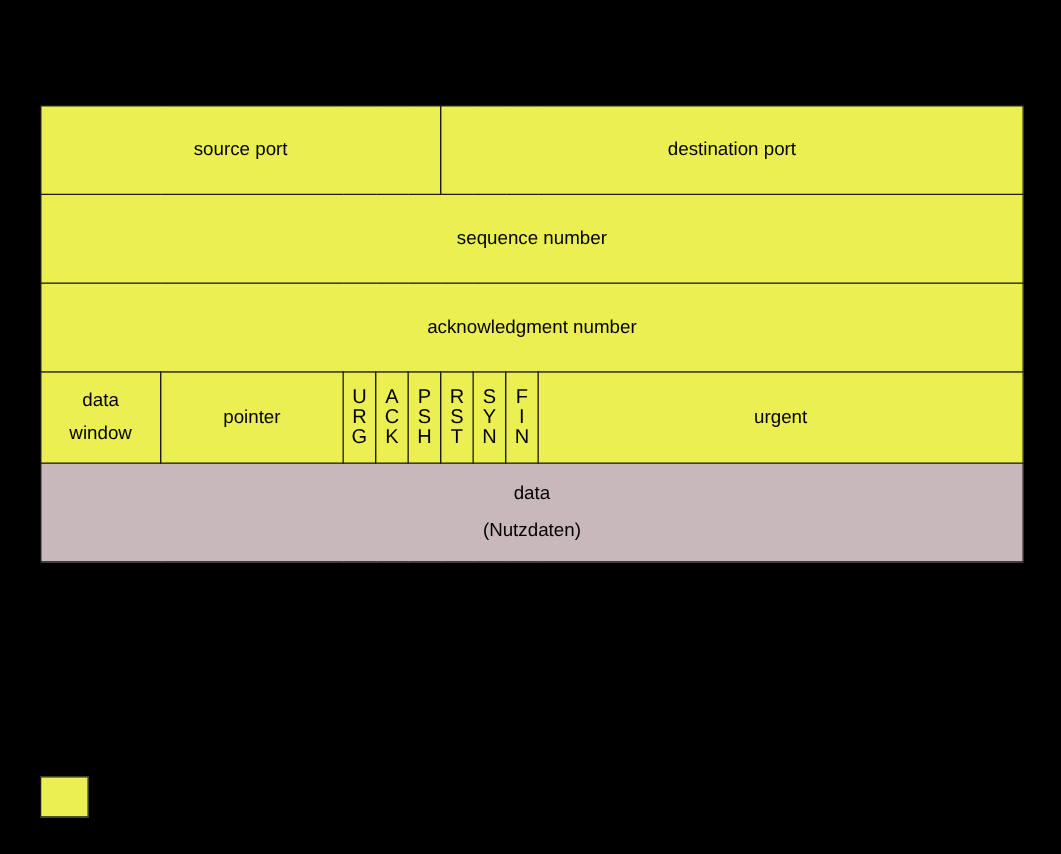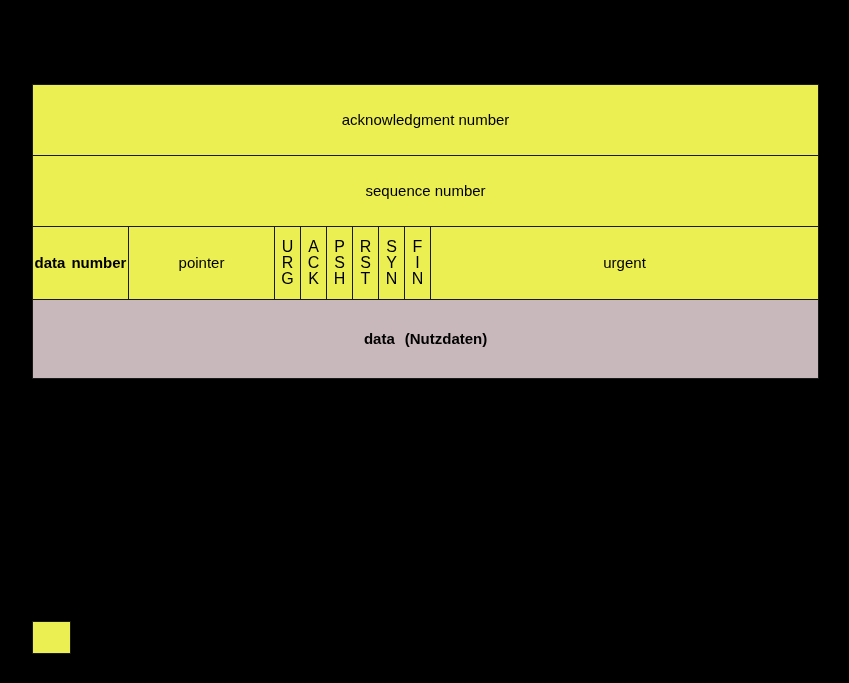--- a/index.html
+++ b/index.html
@@ -62,25 +62,24 @@
     align-items: center;
     justify-content: center;
     line-height: 1.0;
     font-size: 16px;
     letter-spacing: 0;
   }
   .flag-stack span { display: block; }
 
   .two-line {
     display: flex;
-    flex-direction: row;
+    flex-direction: column;
     align-items: center;
     justify-content: center;
     gap: 10px;
-    font-weight: bold;
   }
   .two-line.tight { gap: 6px; }
 
   
   .brk {
     position: absolute;
     width: 11px;
     height: 26px;
     pointer-events: none;
   }
@@ -130,34 +129,38 @@
       <col style="width:26px">
       <col style="width:26px">
       <col style="width:26px">
       <col style="width:26px">
       <col style="width:26px">
       <col style="width:26px">
       <col style="width:388px">
     </colgroup>
     <tbody>
 
+      <tr class="row-tall">
+        <td colspan="5">source port</td>
+        <td colspan="4">destination port</td>
+      </tr>
+
+      <tr class="row-tall">
+        <td colspan="9">sequence number</td>
+      </tr>
 
       <tr class="row-tall">
         <td colspan="9">acknowledgment number</td>
-      </tr>
-
-      <tr class="row-tall">
-        <td colspan="9">sequence number</td>
       </tr>
 
       <tr class="row-flags">
         <td>
           <span class="two-line tight">
             <span>data</span>
-            <span>number</span>
+            <span>window</span>
           </span>
         </td>
         <td>pointer</td>
 
         <td class="flag-cell">
           <span class="flag-stack">
             <span>U</span>
             <span>R</span>
             <span>G</span>
           </span>

